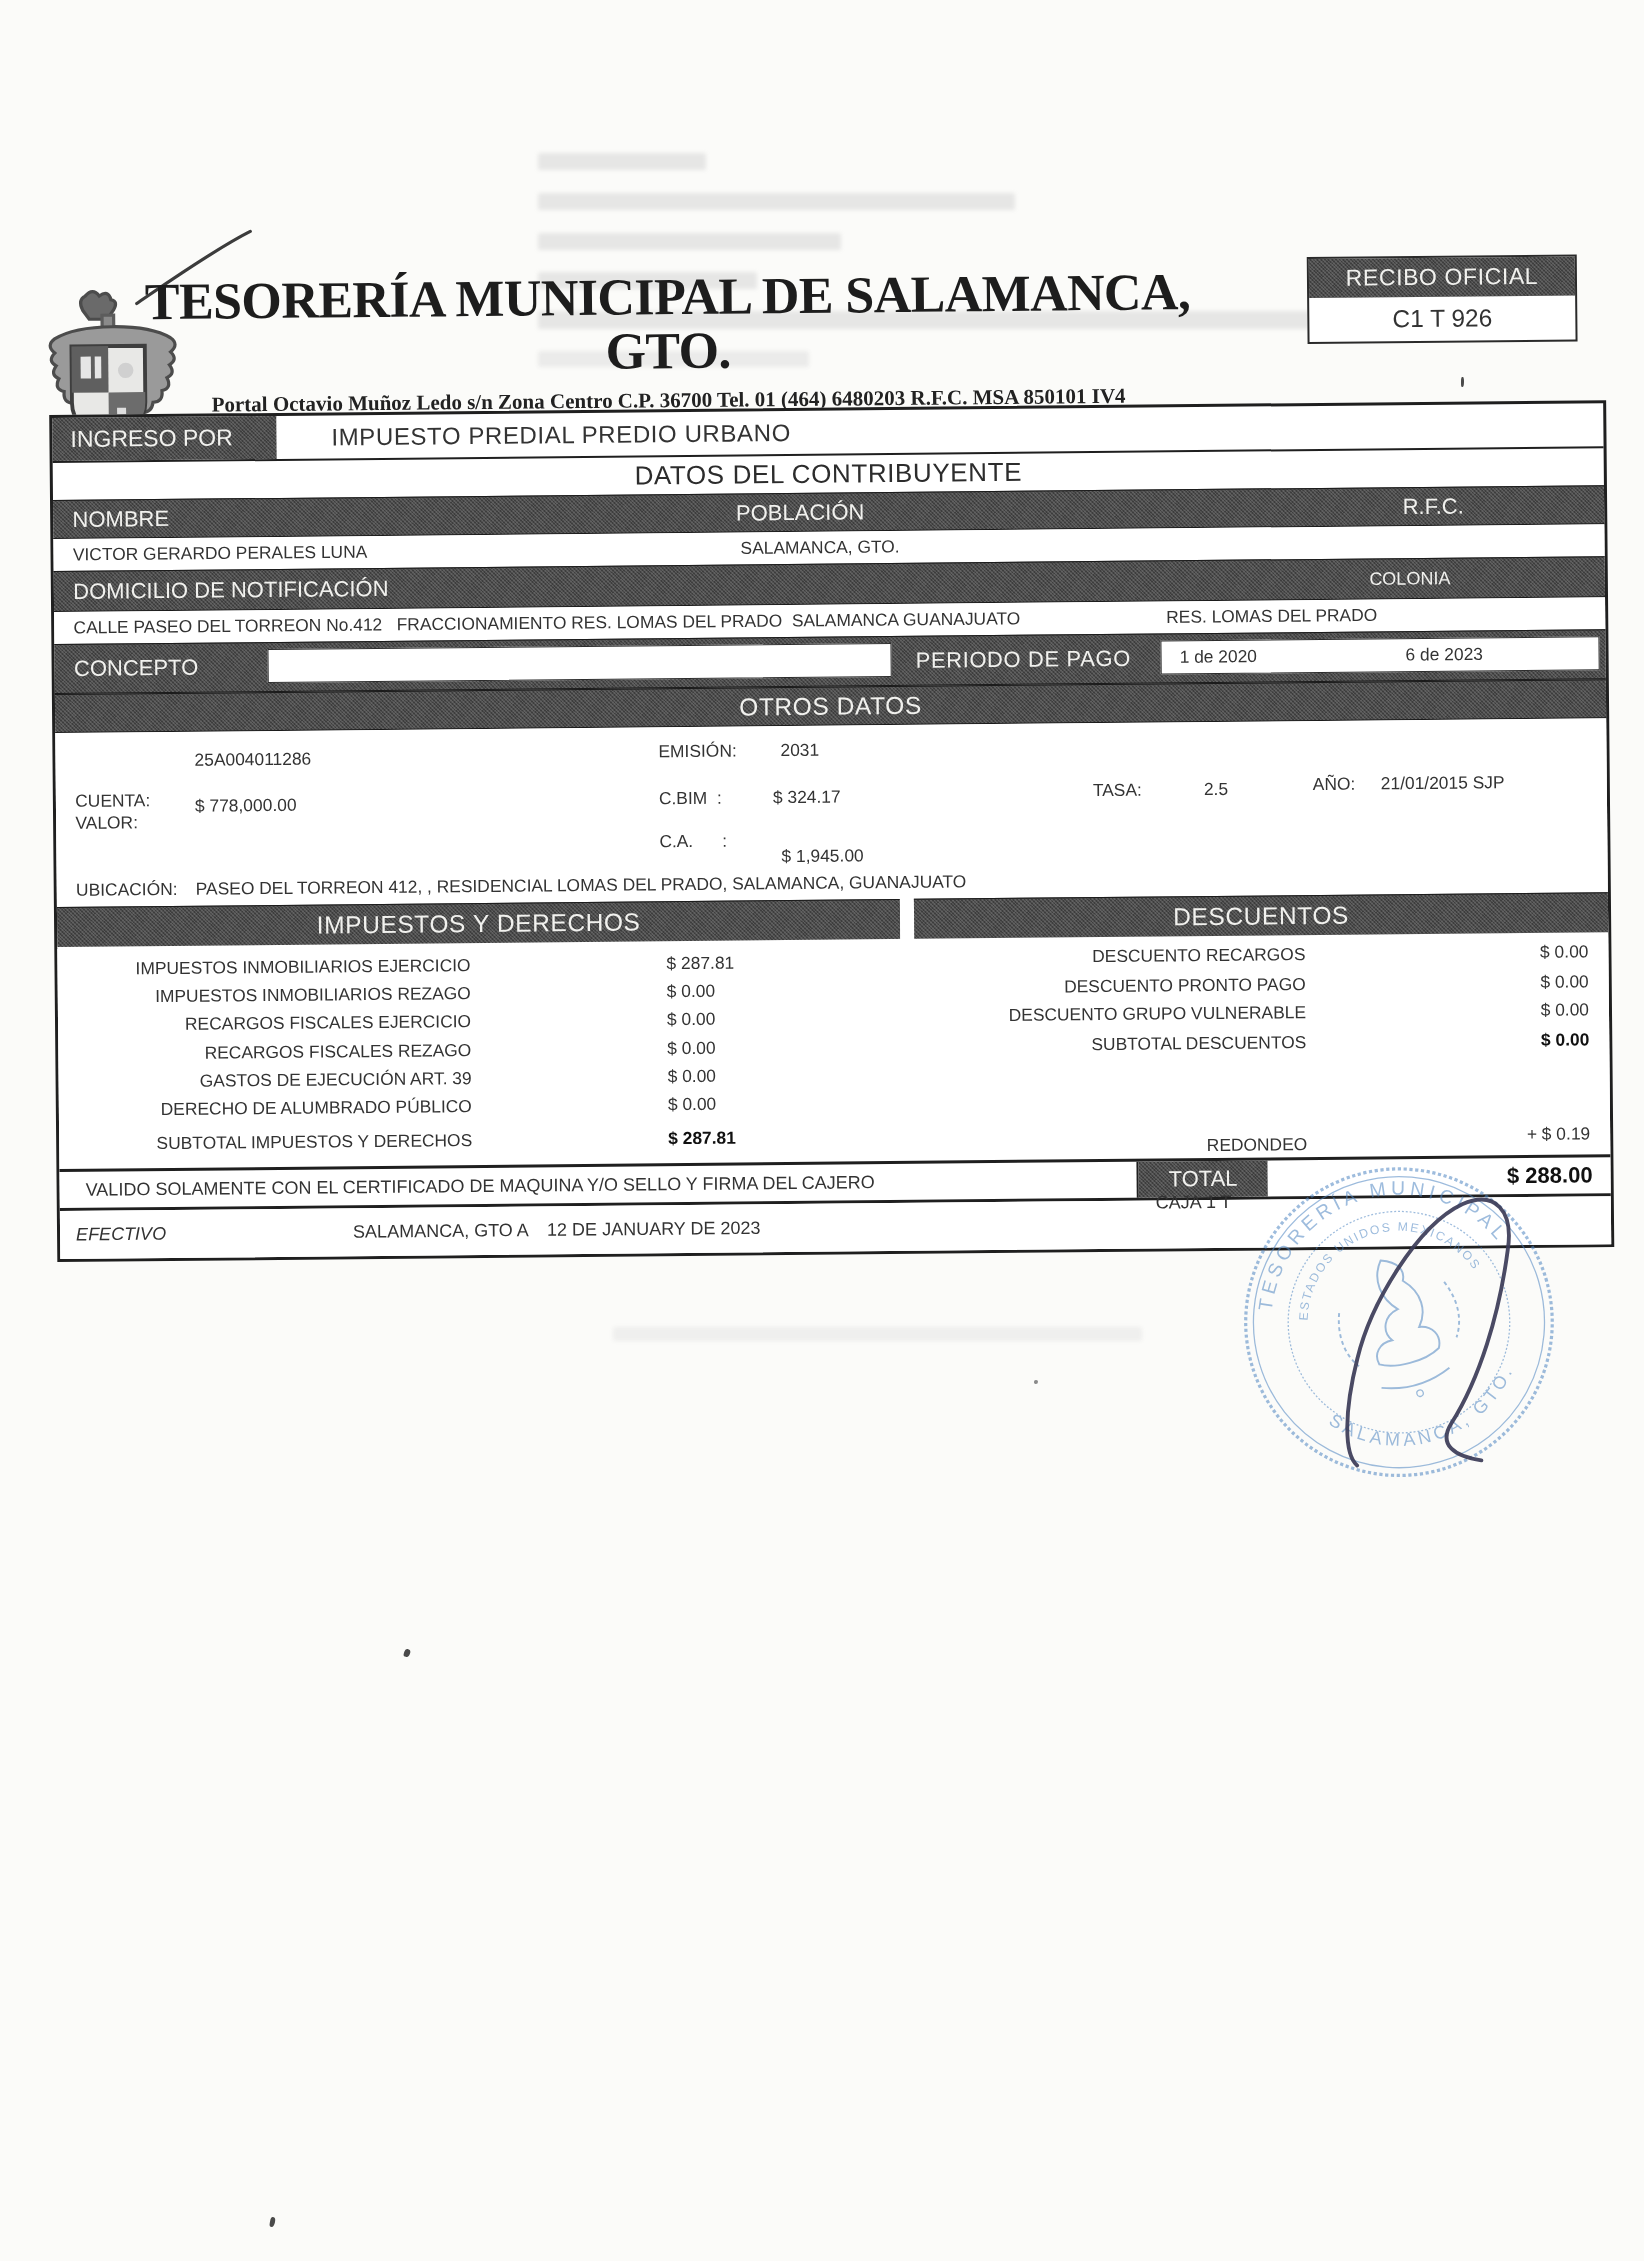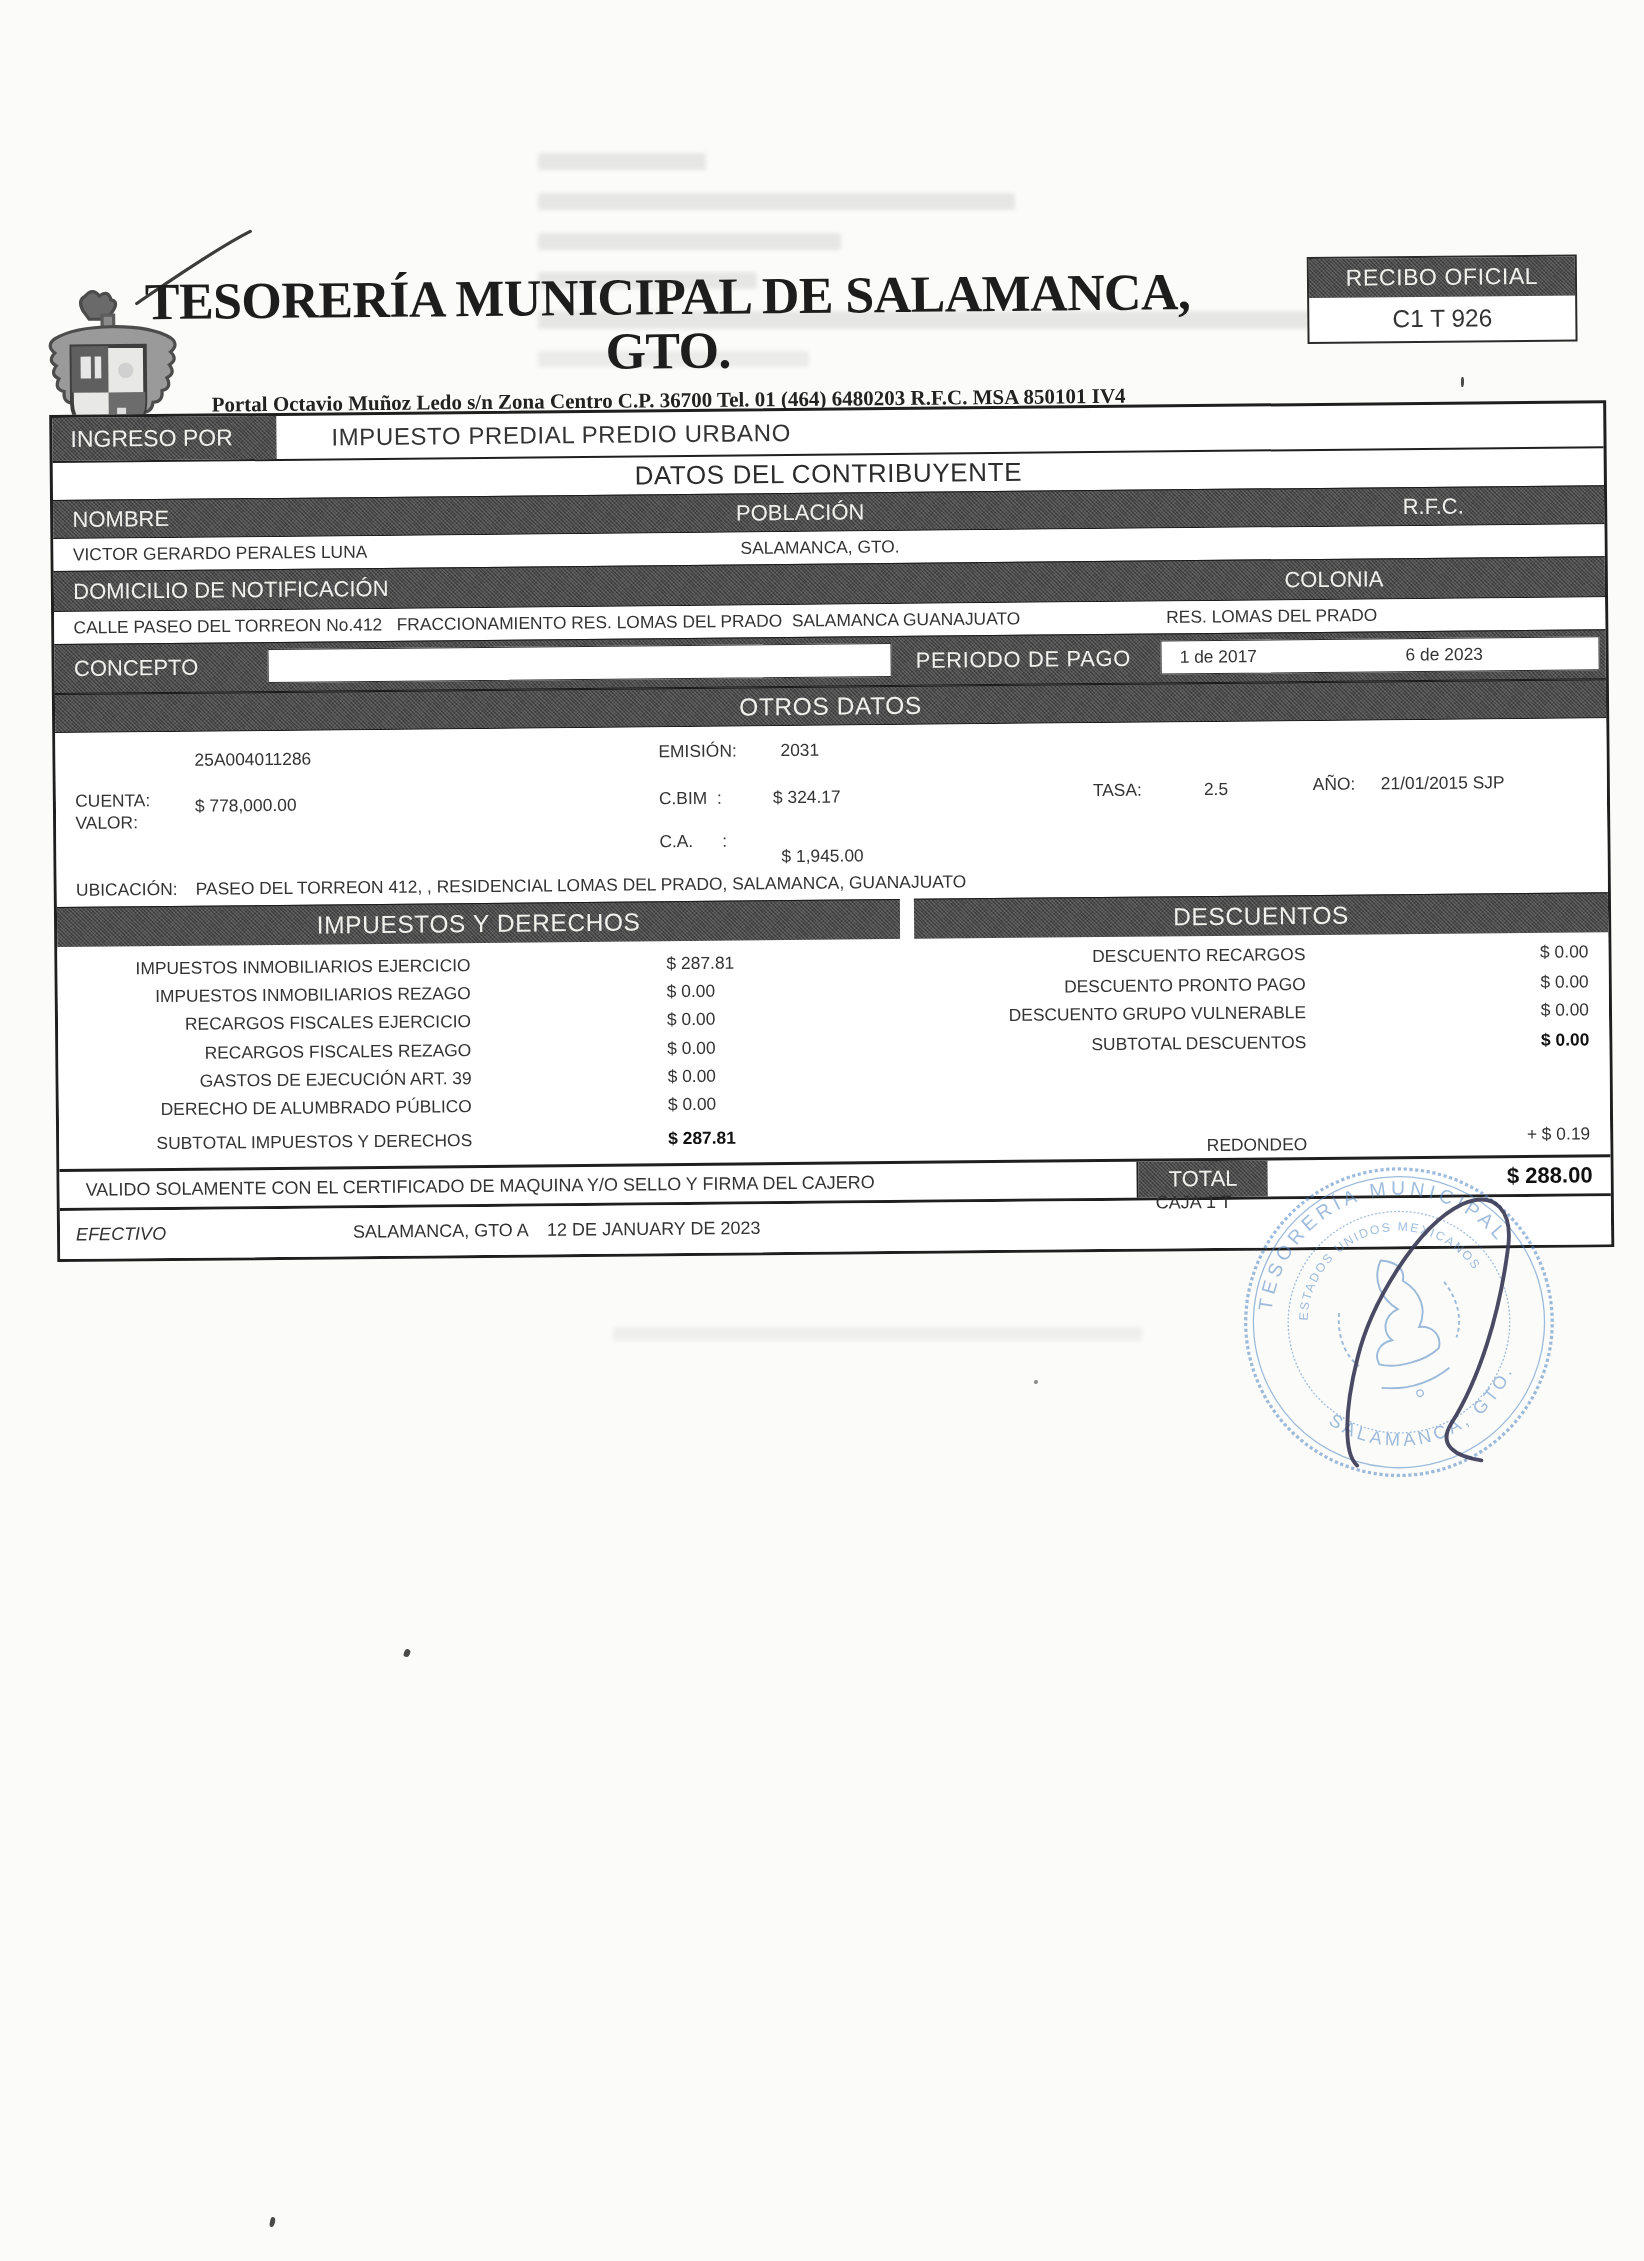--- a/index.html
+++ b/index.html
@@ -47,21 +47,21 @@
   .r-band1 .pobla{position:absolute;left:747px;top:50%;transform:translate(-50%,-50%);font-size:22px;}
   .r-band1 .rfc{position:absolute;left:1380px;top:50%;transform:translate(-50%,-50%);font-size:22px;}
 
   .r-vals{height:32px;background:#fff;}
   .r-vals .v1{position:absolute;left:19.3px;top:50%;transform:translateY(-50%);font-size:17.4px;color:#333;}
   .r-vals .v2{position:absolute;left:687px;top:50%;transform:translateY(-50%);font-size:17.4px;color:#333;}
   .r-vals .vcol{position:absolute;left:1112px;top:50%;transform:translateY(-50%);font-size:17.4px;color:#333;}
 
   .r-band2{height:39px;}
   .r-band2 .domi{position:absolute;left:19.3px;top:50%;transform:translateY(-50%);font-size:22px;}
-  .r-band2 .colo{position:absolute;left:1280px;top:50%;transform:translate(-50%,-50%);font-size:22px;}
+  .r-band2 .colo{position:absolute;left:1356px;top:50%;transform:translate(-50%,-50%);font-size:18px;}
 
   .r-concepto{height:48px;}
   .r-concepto .clbl{position:absolute;left:19.3px;top:50%;transform:translateY(-50%);font-size:22px;}
   .r-concepto .cbox{position:absolute;left:213px;top:6.4px;width:613px;height:32px;background:#fff;border:1.3px solid #2c2c2c;font-size:17.4px;color:#333;padding-left:9px;display:flex;align-items:center;}
   .r-concepto .plbl{position:absolute;left:861px;top:50%;transform:translateY(-50%);font-size:22px;letter-spacing:0.6px;}
   .r-concepto .pbox{position:absolute;left:1106px;top:6.4px;width:437px;height:32px;background:#fff;border:1.3px solid #2c2c2c;}
   .r-concepto .pbox .p1{position:absolute;left:18px;top:50%;transform:translateY(-50%);font-size:17.4px;color:#333;}
   .r-concepto .pbox .p2{position:absolute;left:244px;top:50%;transform:translateY(-50%);font-size:17.4px;color:#333;}
 
   .r-otrosband{height:37px;display:flex;align-items:center;justify-content:center;font-size:24.5px;letter-spacing:0.6px;}
@@ -181,21 +181,21 @@
         <span class="vcol">RES. LOMAS DEL PRADO</span>
       </div>
 
       <div class="row r-concepto band band-tex wtx">
         <span class="clbl">CONCEPTO</span>
         <div class="cbox">
             <span></span>
           </div>
         <span class="plbl">PERIODO DE PAGO</span>
         <div class="pbox">
-          <span class="p1">1 de 2017</span>
+          <span class="p1">1 de 2020</span>
           <span class="p2">6 de 2023</span>
         </div>
       </div>
 
       <div class="row r-otrosband band band-tex wtx">OTROS DATOS</div>
 
       <div class="row r-otrosbody">
         <span class="ob" style="left:19.3px;top:18px;margin-top:40px;">CUENTA:</span>
         <span class="ob" style="left:139px;top:18px;">25A004011286</span>
         <span class="ob" style="left:603px;top:14px;">EMISIÓN:</span>

